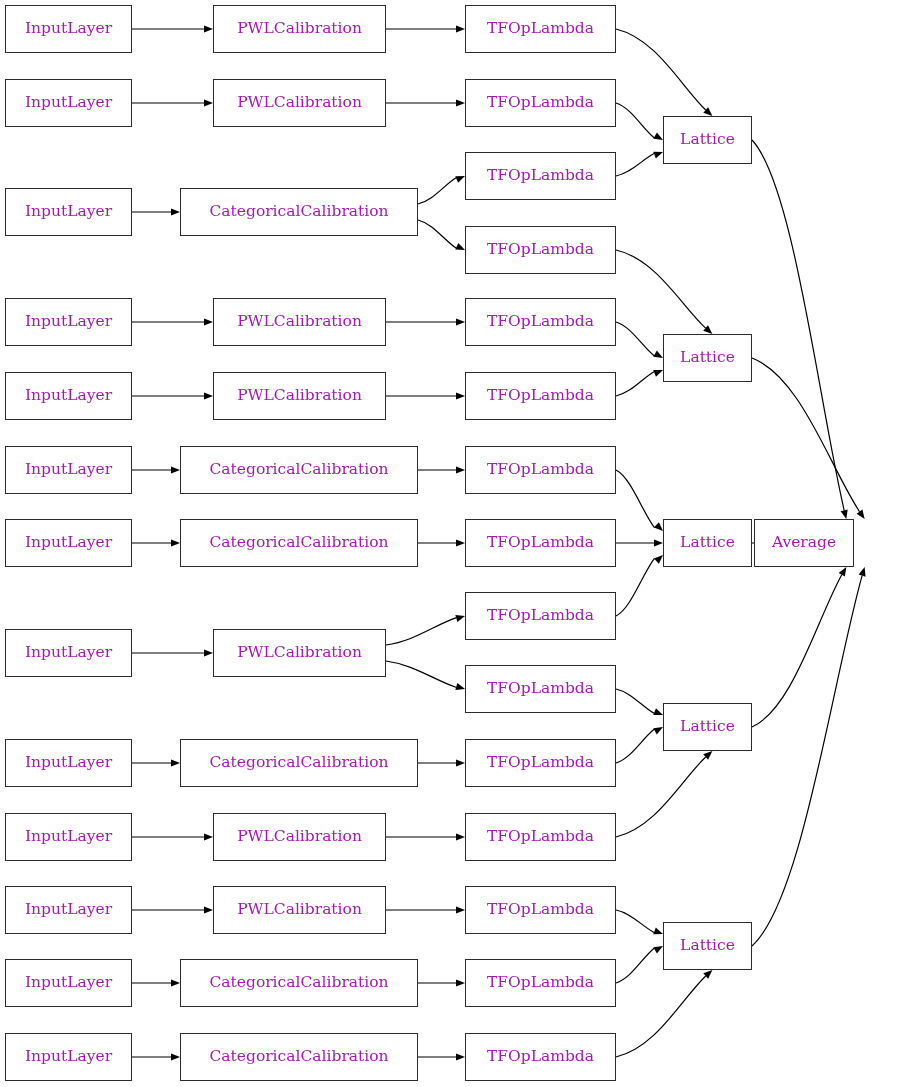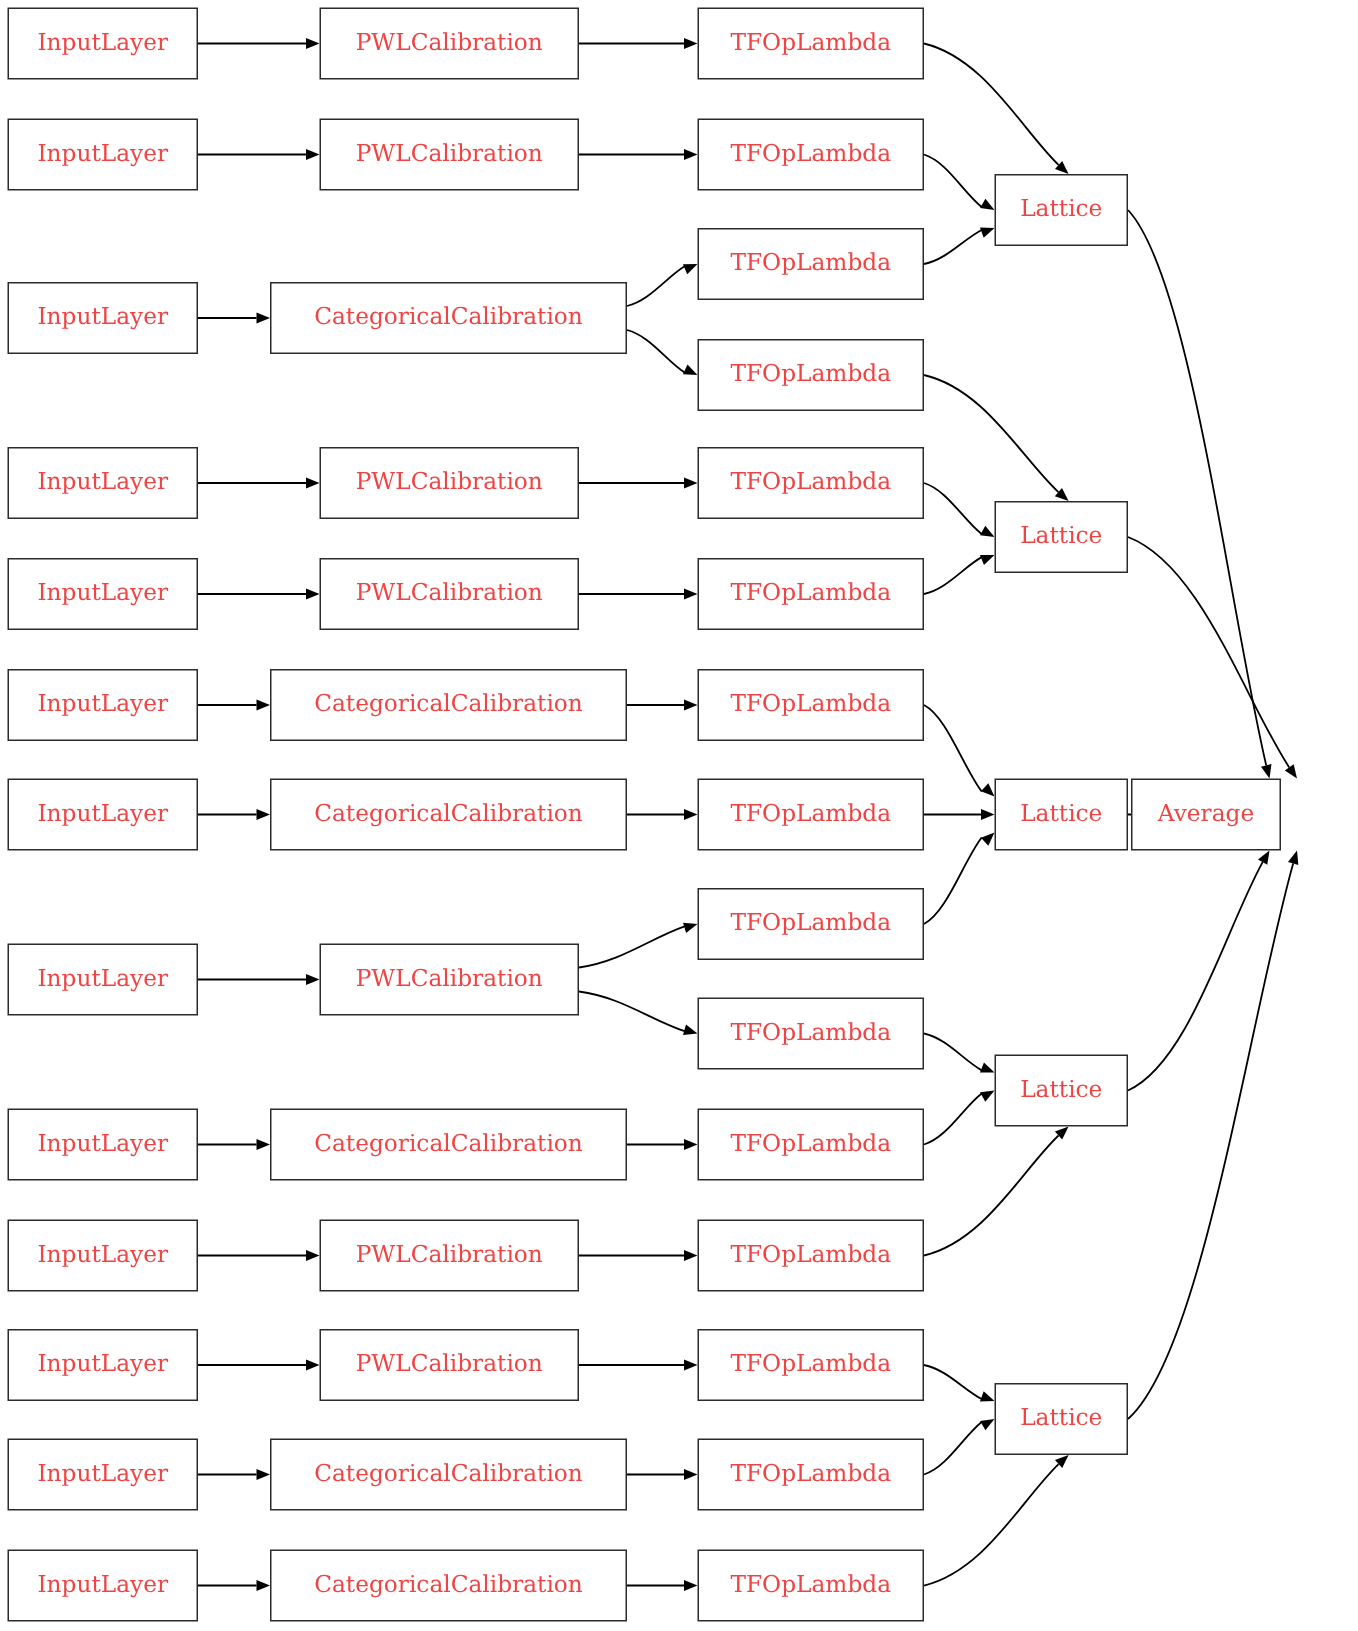--- a/index.html
+++ b/index.html
@@ -2,21 +2,21 @@
 <html><head>
 <meta charset="utf-8">
 <style>
   html,body{margin:0;padding:0;background:#ffffff;}
   body{width:905px;height:1087px;overflow:hidden;
        font-family:"DejaVu Serif","Liberation Serif",serif;}
   #canvas{position:relative;width:905px;height:1087px;}
   svg#edges{position:absolute;left:0;top:0;width:905px;height:1087px;}
   .node{position:absolute;box-sizing:border-box;background:#ffffff;
         border:1px solid #2b2b2b;display:flex;align-items:center;
-        justify-content:center;color:#ef4444;font-size:15.5px;
+        justify-content:center;color:#a21caf;font-size:15.5px;
         line-height:1;white-space:nowrap;}
   .node span{display:block;}
 </style>
 </head>
 <body>
 
 <div id="canvas">
   <svg id="edges" viewBox="0 0 905 1087" xmlns="http://www.w3.org/2000/svg">
       <path d="M132,29 L204,29" fill="none" stroke="#000000" stroke-width="1.2"></path>
       <polygon points="213,29 204,32.6 204,25.4" fill="#000000"></polygon>

